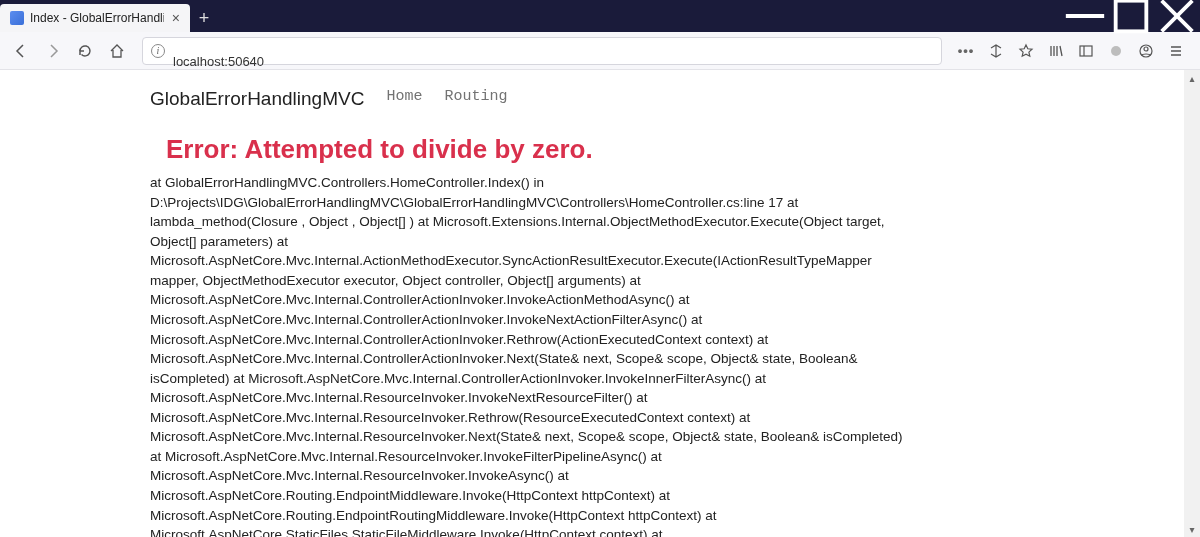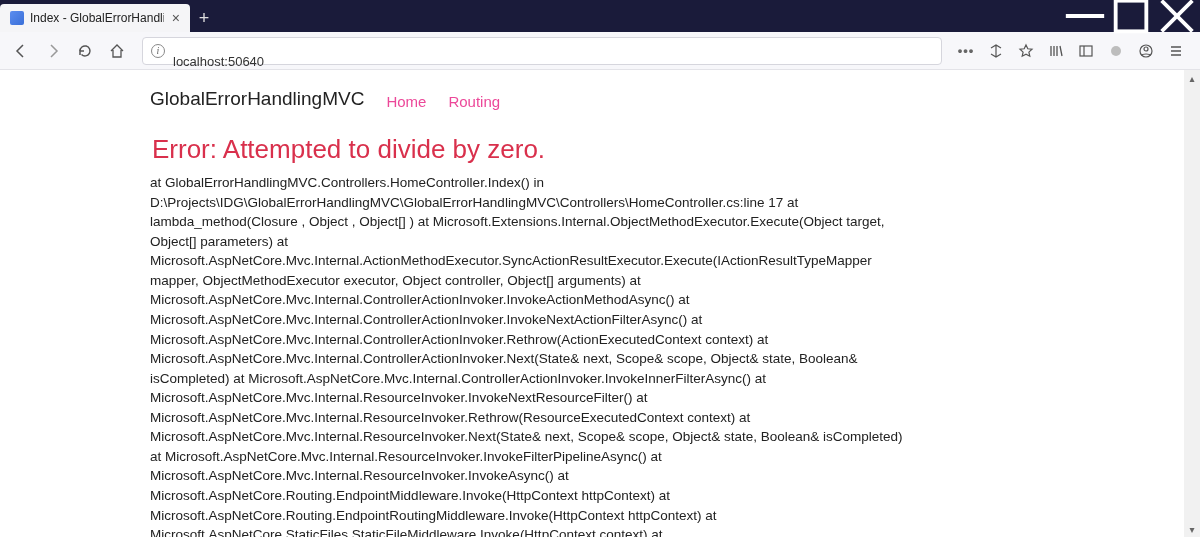--- a/index.html
+++ b/index.html
@@ -101,37 +101,37 @@
       color:#666; font-size:10px; cursor:pointer;
     }
     .vscroll .down { position:absolute; bottom:0; left:0; right:0; }
 
     
     .page {
       padding: 18px 0 0 0;
     }
     .navbar {
       display: flex;
-      align-items: flex-end;
+      align-items: flex-start;
       gap: 22px;
       padding: 0 5px 14px 150px;
       font-size: 15px;
     }
     .brand { font-size: 19px; color: #222; }
-    .navlink { color: #ec4899; cursor: pointer; }
+    .navlink { color: #737373; cursor: pointer; font-family: Liberation Mono, monospace; }
 
     .content {
       padding: 0 150px;
       max-width: 1060px;
     }
     h1.error {
       color: #d9304c;
-      font-weight: 400;
+      font-weight: 700;
       font-size: 26px;
-      margin: 10px 0 8px 2px;
+      margin: 10px 0 8px 16px;
     }
     .stack {
       font-size: 13.5px;
       line-height: 1.45;
       color: #222;
       word-break: break-word;
     }
   </style>
 </head>
 <body>

